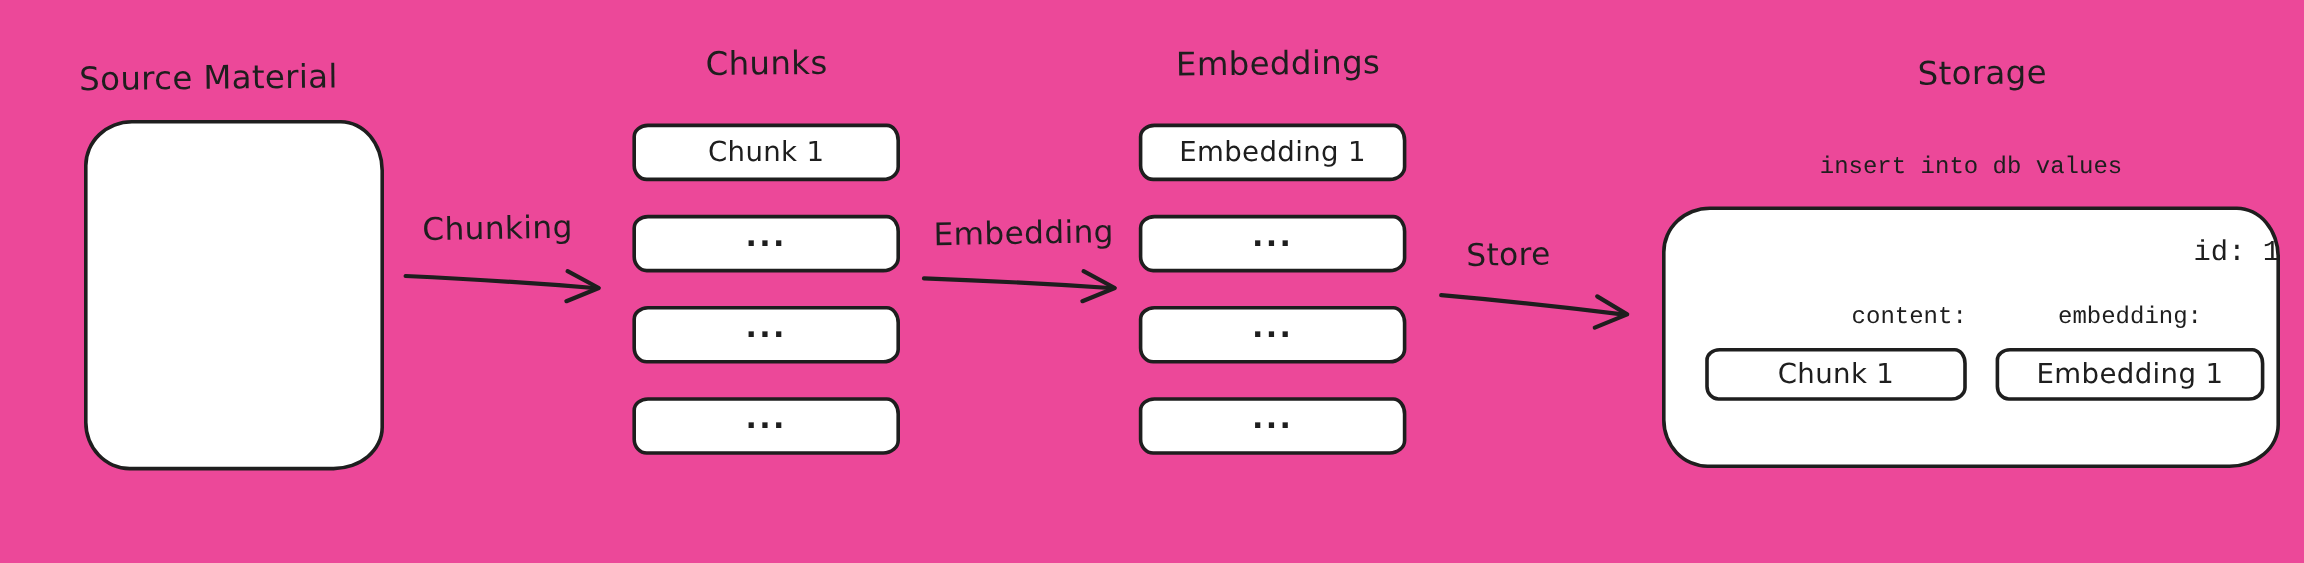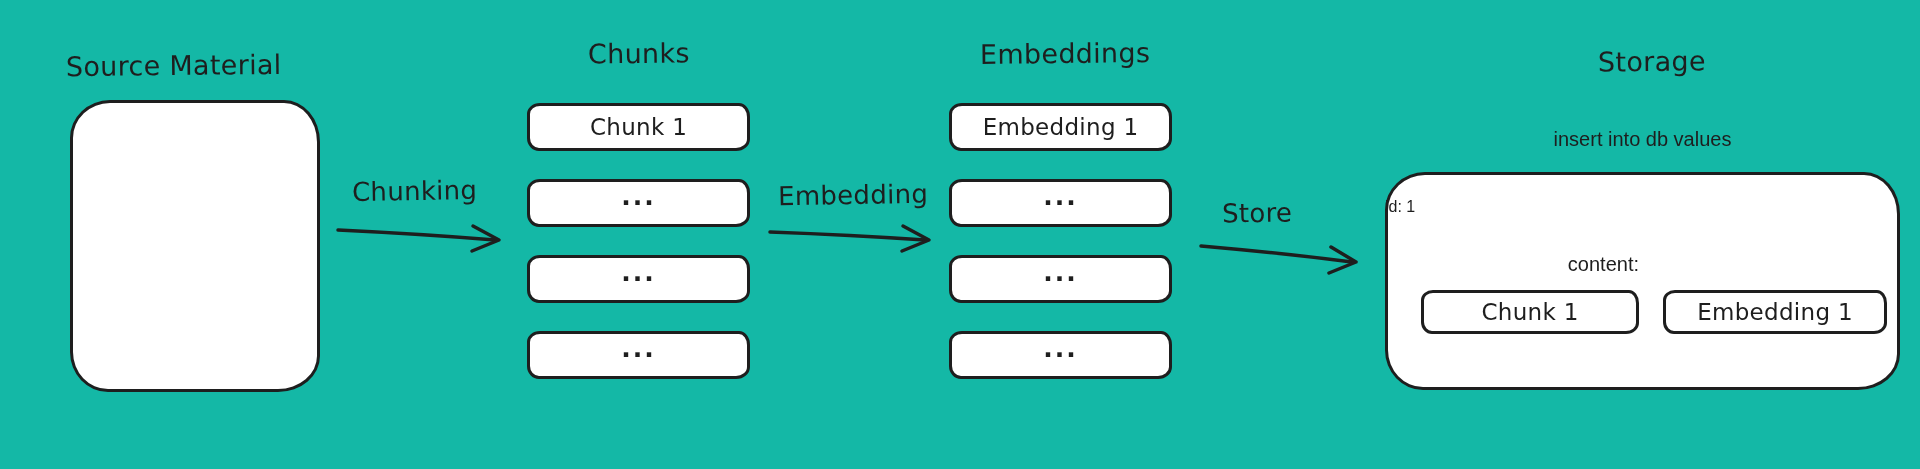--- a/index.html
+++ b/index.html
@@ -8,29 +8,29 @@
     font-family: "DejaVu Sans", sans-serif;
     color: #1e1e1e;
     width: 1920px;
     height: 469px;
     overflow: hidden;
   }
   .canvas {
     position: relative;
     width: 1920px;
     height: 469px;
-    background: #14b8a6;
+    background: #ec4899;
   }
   .hand {
     font-family: "DejaVu Sans", sans-serif;
     font-weight: 500;
     letter-spacing: 0.3px;
   }
   .mono {
-    font-family: Liberation Sans, sans-serif;
+    font-family: Liberation Mono, monospace;
     font-weight: 500;
   }
   .label {
     position: absolute;
     font-size: 27px;
     white-space: nowrap;
     transform: rotate(-0.6deg);
   }
   .arrow-label {
     position: absolute;
@@ -86,21 +86,21 @@
   .emb-3 { left: 949px; top: 331px; }
   
   .store-label    { left: 1222px; top: 198px; }
   .arrow-3        { left: 1196px; top: 236px; }
   
   .storage-label  { left: 1598px; top: 46px; }
   .insert-line    { position: absolute; left: 1385px; top: 128px; width: 515px;
                     text-align: center; font-size: 20px; }
   .storage-box    { left: 1385px; top: 172px; width: 515px; height: 218px; }
   .record-id      { position: absolute; left: 1385px; top: 198px; width: 515px;
-                    text-align: left; font-size: 16px; }
+                    text-align: right; font-size: 24px; }
   .content-label  { position: absolute; left: 1421px; top: 253px; width: 218px;
                     text-align: right; font-size: 20px; }
   .embedding-label{ position: absolute; left: 1663px; top: 253px; width: 224px;
                     text-align: center; font-size: 20px; }
   .content-value-box   { left: 1421px; top: 290px; width: 218px; height: 44px; }
   .embedding-value-box { left: 1663px; top: 290px; width: 224px; height: 44px; }
   .value-box {
     border-radius: 12px 10px 13px 11px / 10px 13px 11px 12px;
     display: flex; align-items: center; justify-content: center;
     font-size: 23px;
@@ -158,20 +158,21 @@
   <svg class="arrow-svg arrow-3" width="172" height="48" viewBox="0 0 172 48">
     <path d="M5 10 Q 85 17 156 26" fill="none" stroke="#1e1e1e" stroke-width="3.5" stroke-linecap="round"></path>
     <path d="M135 11 L 160 26 L 133 37" fill="none" stroke="#1e1e1e" stroke-width="3.5" stroke-linecap="round" stroke-linejoin="round"></path>
   </svg>
 
   <div class="label hand storage-label">Storage</div>
   <div class="mono insert-line">insert into db values</div>
   <div class="sketch-box big-round storage-box"></div>
   <div class="mono record-id">id: 1</div>
   <div class="mono content-label">content:</div>
+  <div class="mono embedding-label">embedding:</div>
   <div class="sketch-box value-box hand content-value-box">
     <span>Chunk 1</span>
   </div>
   <div class="sketch-box value-box hand embedding-value-box">
     <span>Embedding 1</span>
   </div>
 
 </div>
 
 </body></html>

